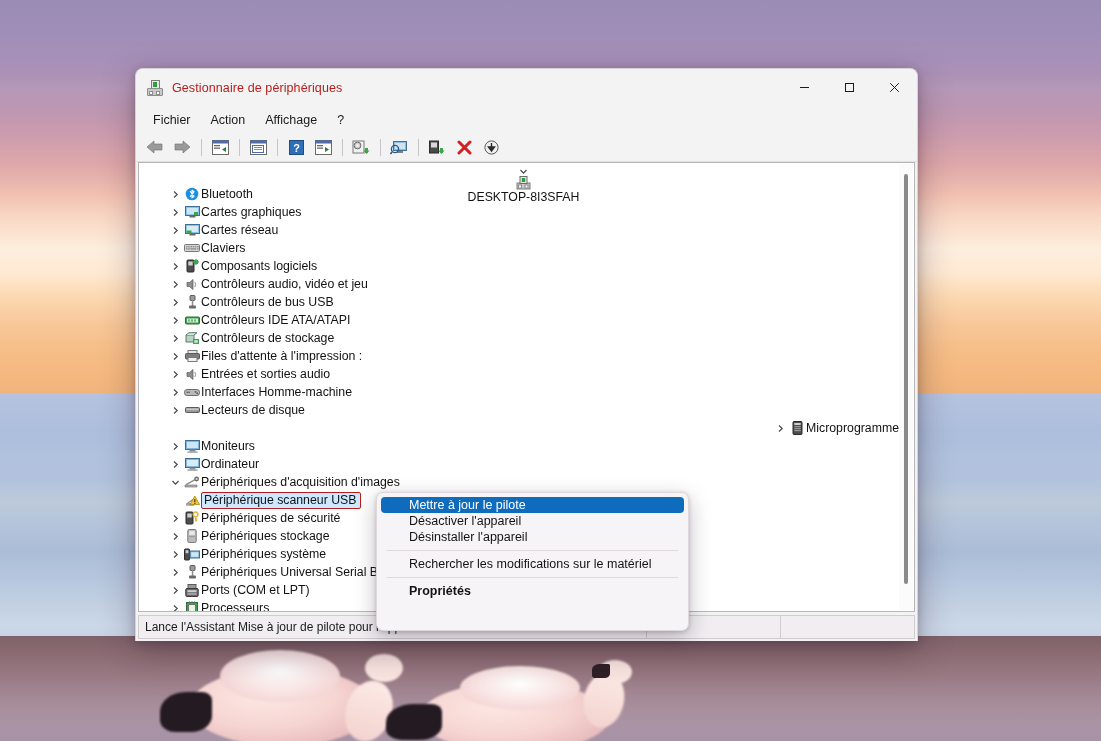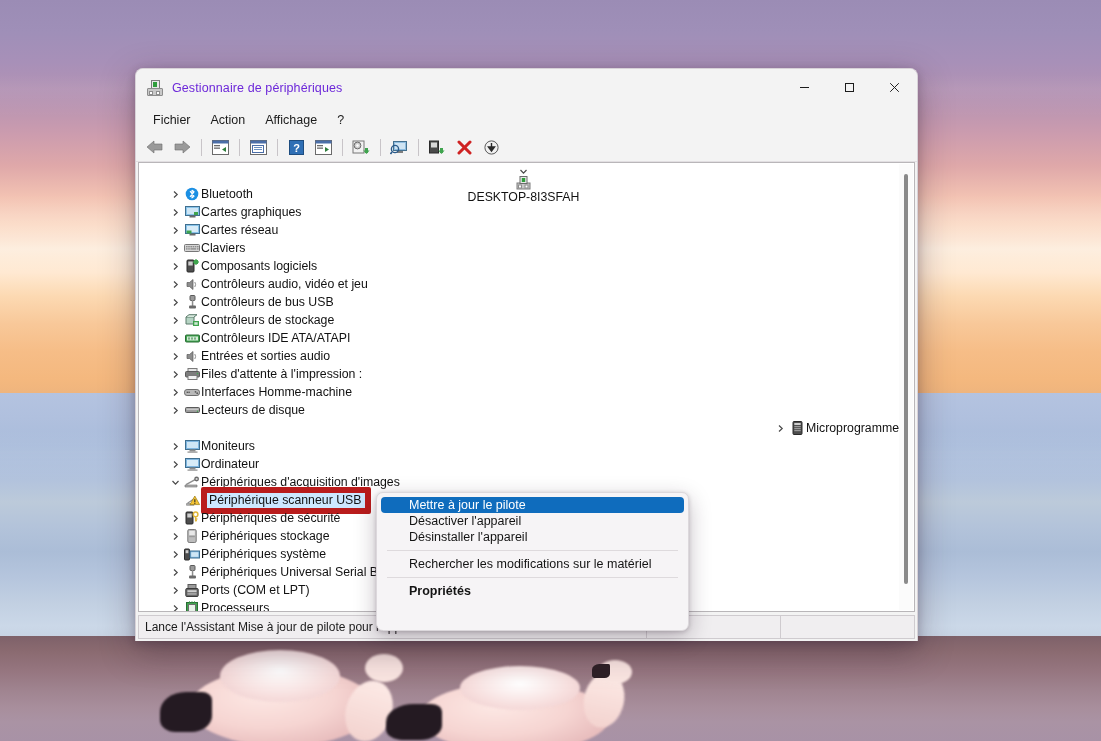--- a/index.html
+++ b/index.html
@@ -104,21 +104,21 @@
   #titlebar-icon {
     width: 16px; height: 16px; margin-left: 11px; margin-right: 9px;
     position: relative; flex: none;
   }
   .ti-base { position:absolute; left:0; bottom:0; width:16px; height:8px; background:#c9c9c9; border:1px solid #8d8d8d; box-sizing:border-box; border-radius:1px;}
   .ti-box { position:absolute; left:4px; top:0; width:9px; height:9px; background:#e9e9e9; border:1px solid #7d7d7d; box-sizing:border-box;}
   .ti-green { position:absolute; left:6px; top:2px; width:4px; height:5px; background:#2f9d3c;}
   .ti-foot1 { position:absolute; left:2px; bottom:1px; width:4px; height:4px; background:#ffffff; border:1px solid #8d8d8d; box-sizing:border-box;}
   .ti-foot2 { position:absolute; left:9px; bottom:1px; width:4px; height:4px; background:#ffffff; border:1px solid #8d8d8d; box-sizing:border-box;}
   #title-text {
-    font-size: 12.5px; color: #6d28d9; letter-spacing: 0.1px;
+    font-size: 12.5px; color: #b91c1c; letter-spacing: 0.1px;
   }
   #wincontrols {
     position: absolute; right: 0; top: 0; height: 37px; display: flex;
   }
   .wc {
     width: 45px; height: 37px;
     display: flex; align-items: center; justify-content: center;
     font-size: 11px; color: #222;
   }
   .wc svg { display:block; }
@@ -166,21 +166,21 @@
   }
   .row {
     height: 18px;
     display: flex; align-items: center;
     font-size: 12.3px; color: #121212;
     white-space: nowrap;
     position: relative;
   }
   .row.sel .rowlabel {
     background: #cde8ff;
-    border: 6px solid #b91c1c;
+    border: 1px solid #b91c1c;
     border-radius: 2px;
     padding: 0 4px 0 2px;
     margin-left: -2px;
     line-height: 15px;
   }
   .chev {
     width: 16px; text-align: center;
     color: #5a5a5a; font-size: 9px; flex: none;
     display: flex; align-items: center; justify-content: center;
   }
@@ -535,78 +535,78 @@
           <span class="rowlabel">Contrôleurs de bus USB</span>
         </div>
 
         <div class="row" style="padding-left:28px;">
           <span class="chev">
               <svg width="9" height="9" viewBox="0 0 9 9">
                 <path d="M3 1.5 L6.2 4.5 L3 7.5" fill="none" stroke="#4a4a4a" stroke-width="1.2"></path>
               </svg>
             </span>
           <span class="icon-slot">
-            <svg width="15" height="13" viewBox="0 0 15 13">
-                <path d="M1 3 L9 3 L9 10 L1 10 Z" fill="#b6d4c4" stroke="#5a7a6a"></path>
-                <path d="M1 3 L4 0.7 L12 0.7 L9 3" fill="#d6e8dd" stroke="#5a7a6a"></path>
-                <rect x="8" y="7" width="6" height="5" fill="#3fa44e"></rect>
-                <rect x="9.3" y="8.2" width="3.4" height="2.6" fill="#cfe9d4"></rect>
-              </svg>
-          </span>
-          <span class="rowlabel">Contrôleurs de stockage</span>
-        </div>
-
-        <div class="row" style="padding-left:28px;">
-          <span class="chev">
-              <svg width="9" height="9" viewBox="0 0 9 9">
-                <path d="M3 1.5 L6.2 4.5 L3 7.5" fill="none" stroke="#4a4a4a" stroke-width="1.2"></path>
-              </svg>
-            </span>
-          <span class="icon-slot">
             <svg width="15" height="11" viewBox="0 0 15 11">
                 <rect x="0.5" y="2" width="14" height="7" rx="1" fill="#3fa44e" stroke="#2a6d35"></rect>
                 <rect x="2" y="3.5" width="11" height="4" fill="#d6ecd9"></rect>
                 <rect x="3" y="4.4" width="2" height="2.2" fill="#7aaf84"></rect>
                 <rect x="6" y="4.4" width="2" height="2.2" fill="#7aaf84"></rect>
                 <rect x="9" y="4.4" width="2" height="2.2" fill="#7aaf84"></rect>
               </svg>
           </span>
           <span class="rowlabel">Contrôleurs IDE ATA/ATAPI</span>
         </div>
 
         <div class="row" style="padding-left:28px;">
           <span class="chev">
               <svg width="9" height="9" viewBox="0 0 9 9">
                 <path d="M3 1.5 L6.2 4.5 L3 7.5" fill="none" stroke="#4a4a4a" stroke-width="1.2"></path>
               </svg>
             </span>
           <span class="icon-slot">
-            <svg width="13" height="13" viewBox="0 0 13 13">
-                <path d="M1 4.5 L3.5 4.5 L7 1.5 L7 11.5 L3.5 8.5 L1 8.5 Z" fill="#8d8d8d" stroke="#5a5a5a" stroke-width="0.7"></path>
-                <path d="M8.8 4 Q10.4 6.5 8.8 9" fill="none" stroke="#8d8d8d" stroke-width="1"></path>
-              </svg>
-          </span>
-          <span class="rowlabel">Entrées et sorties audio</span>
+            <svg width="15" height="13" viewBox="0 0 15 13">
+                <path d="M1 3 L9 3 L9 10 L1 10 Z" fill="#b6d4c4" stroke="#5a7a6a"></path>
+                <path d="M1 3 L4 0.7 L12 0.7 L9 3" fill="#d6e8dd" stroke="#5a7a6a"></path>
+                <rect x="8" y="7" width="6" height="5" fill="#3fa44e"></rect>
+                <rect x="9.3" y="8.2" width="3.4" height="2.6" fill="#cfe9d4"></rect>
+              </svg>
+          </span>
+          <span class="rowlabel">Contrôleurs de stockage</span>
         </div>
 
         <div class="row" style="padding-left:28px;">
           <span class="chev">
               <svg width="9" height="9" viewBox="0 0 9 9">
                 <path d="M3 1.5 L6.2 4.5 L3 7.5" fill="none" stroke="#4a4a4a" stroke-width="1.2"></path>
               </svg>
             </span>
           <span class="icon-slot">
             <svg width="15" height="12" viewBox="0 0 15 12">
                 <rect x="3" y="0.5" width="9" height="3" fill="#e6e6e6" stroke="#7a7a7a"></rect>
                 <rect x="0.5" y="3.5" width="14" height="5.5" rx="1" fill="#7d7d7d" stroke="#5a5a5a"></rect>
                 <rect x="3" y="7.5" width="9" height="4" fill="#f2f2f2" stroke="#7a7a7a"></rect>
                 <circle cx="12.5" cy="5.5" r="0.8" fill="#3fa44e"></circle>
               </svg>
           </span>
           <span class="rowlabel">Files d'attente à l'impression :</span>
+        </div>
+
+        <div class="row" style="padding-left:28px;">
+          <span class="chev">
+              <svg width="9" height="9" viewBox="0 0 9 9">
+                <path d="M3 1.5 L6.2 4.5 L3 7.5" fill="none" stroke="#4a4a4a" stroke-width="1.2"></path>
+              </svg>
+            </span>
+          <span class="icon-slot">
+            <svg width="13" height="13" viewBox="0 0 13 13">
+                <path d="M1 4.5 L3.5 4.5 L7 1.5 L7 11.5 L3.5 8.5 L1 8.5 Z" fill="#8d8d8d" stroke="#5a5a5a" stroke-width="0.7"></path>
+                <path d="M8.8 4 Q10.4 6.5 8.8 9" fill="none" stroke="#8d8d8d" stroke-width="1"></path>
+              </svg>
+          </span>
+          <span class="rowlabel">Entrées et sorties audio</span>
         </div>
 
         <div class="row" style="padding-left:28px;">
           <span class="chev">
               <svg width="9" height="9" viewBox="0 0 9 9">
                 <path d="M3 1.5 L6.2 4.5 L3 7.5" fill="none" stroke="#4a4a4a" stroke-width="1.2"></path>
               </svg>
             </span>
           <span class="icon-slot">
             <svg width="16" height="11" viewBox="0 0 16 11">

